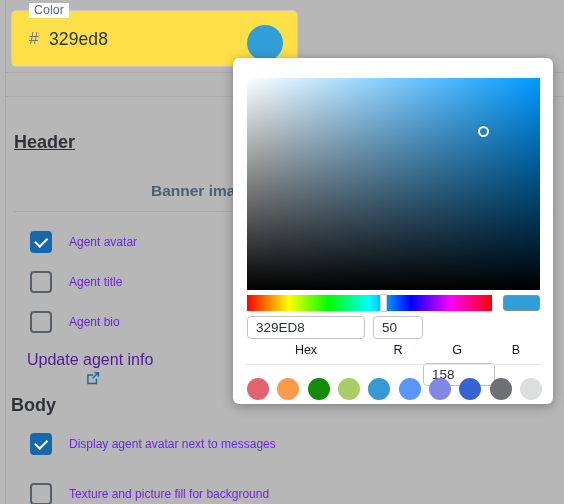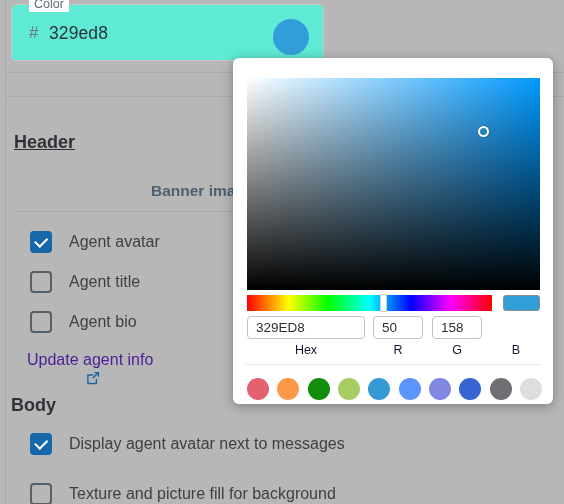--- a/index.html
+++ b/index.html
@@ -29,23 +29,23 @@
   
   .col-rule {
     position: absolute;
     left: 5px; top: 0; width: 1px; height: 504px;
     background: #a9a9a9;
   }
 
   
   .color-field {
     position: absolute;
-    left: 11px; top: 4px;
-    width: 313px; height: 57px;
-    background: #5eead4;
+    left: 11px; top: 10px;
+    width: 287px; height: 57px;
+    background: #fde047;
     border: 1px solid #c9c9c9;
     border-radius: 5px;
   }
   .color-field-label {
     position: absolute;
     left: 17px; top: -8px;
     padding: 0 5px;
     background: #ffffff;
     font-size: 12.5px;
     color: #5a6b78;
@@ -179,22 +179,22 @@
     content: "";
     position: absolute;
     left: 3.2px; top: 3.6px;
     width: 10px; height: 5.5px;
     border-left: 2.3px solid #ffffff;
     border-bottom: 2.3px solid #ffffff;
     transform: rotate(-45deg);
   }
   .cb-label {
     margin-left: 17px;
-    font-size: 16px;
-    color: #404040;
+    font-size: 12px;
+    color: #6d28d9;
     white-space: nowrap;
     line-height: 22px;
     text-align: center;
   }
 
   #cb-avatar { left: 30px; top: 229px; }
   #cb-title  { left: 30px; top: 269px; }
   #cb-bio    { left: 30px; top: 309px; }
   #cb-display-avatar { left: 30px; top: 431px; }
   #cb-texture        { left: 30px; top: 481px; }
@@ -288,21 +288,21 @@
     border-radius: 4px;
     background: #ffffff;
     font-size: 13.5px;
     color: #2c3034;
     line-height: 21px;
     padding-left: 8px;
     font-family: "Liberation Sans", sans-serif;
   }
   .inp-hex { left: 0;   width: 118px; }
   .inp-r   { left: 126px; width: 50px; }
-  .inp-g   { left: 185px; width: 50px; }
+  .inp-g   { left: 176px; width: 72px; margin-top: 47px; }
   .inp-b   { left: 244px; width: 50px; }
 
   .inp-cap {
     position: absolute;
     top: 26px;
     font-size: 12.5px;
     color: #0f172a;
     text-align: center;
     line-height: 16px;
   }

